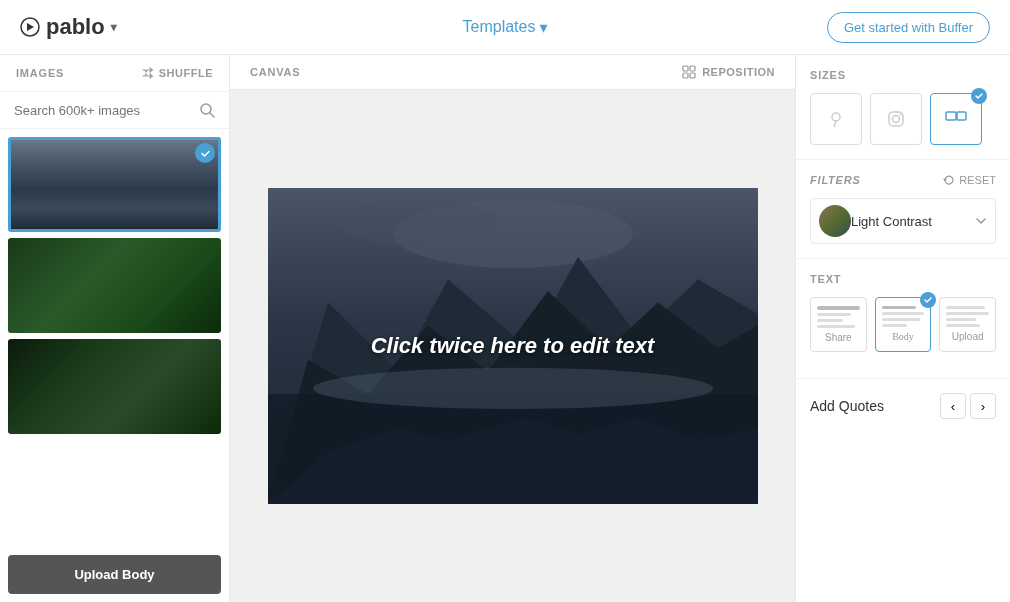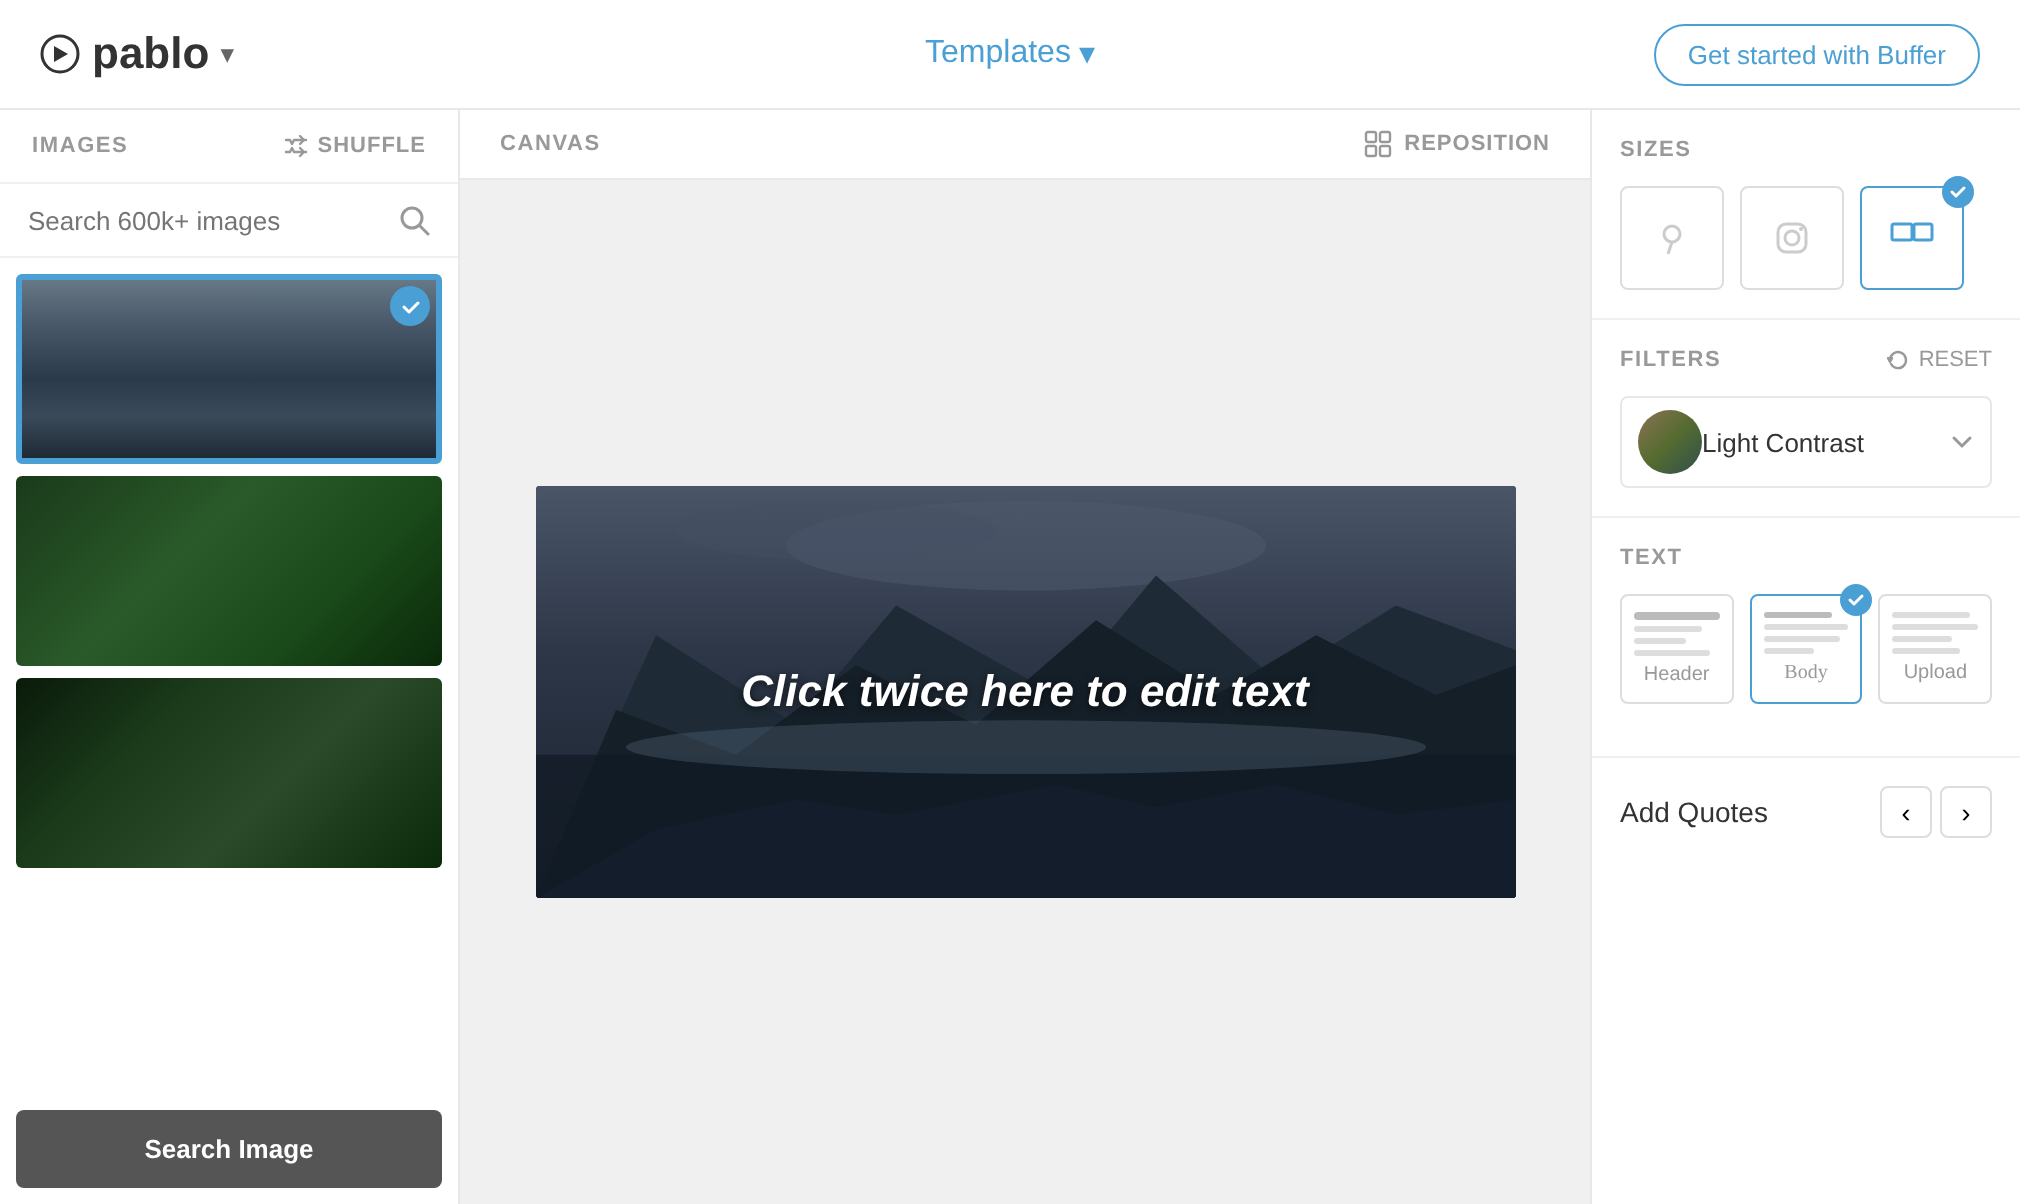--- a/index.html
+++ b/index.html
@@ -43,21 +43,21 @@
       font-size: 13px; font-weight: 600; border-radius: 4px; cursor: pointer; text-align: center;
     }
 
     
     .canvas-area { flex: 1; background: #f0f0f0; display: flex; flex-direction: column; }
     .canvas-toolbar { display: flex; justify-content: space-between; align-items: center; padding: 10px 20px; background: #fff; border-bottom: 1px solid #e8e8e8; }
     .canvas-label { font-size: 11px; font-weight: 700; color: #999; letter-spacing: 0.8px; text-transform: uppercase; }
     .reposition-btn { display: flex; align-items: center; gap: 6px; font-size: 11px; color: #999; cursor: pointer; font-weight: 600; letter-spacing: 0.5px; text-transform: uppercase; }
     .canvas-body { flex: 1; display: flex; align-items: center; justify-content: center; padding: 20px; }
     .canvas-frame {
-      width: 490px; height: 206px; position: relative; overflow: hidden;
+      width: 490px; height: 316px; position: relative; overflow: hidden;
       background: #2a3a4a; border-radius: 2px;
     }
     .canvas-mountains {
       position: absolute; inset: 0;
       background:
         radial-gradient(ellipse at 50% 110%, rgba(60,80,100,0.8) 0%, transparent 60%),
         linear-gradient(180deg, #3a4a5a 0%, #2a3a4a 30%, #1a2530 60%, #2a3540 80%, #1a2530 100%);
     }
     .canvas-text-overlay {
       position: absolute; inset: 0; display: flex; align-items: center; justify-content: center;
@@ -73,21 +73,21 @@
       width: 52px; height: 52px; border: 1.5px solid #ddd; border-radius: 4px;
       display: flex; align-items: center; justify-content: center; cursor: pointer; position: relative;
       background: #fff;
     }
     .size-option.active { border-color: #4a9fd5; background: #fff; }
     .size-selected-badge {
       position: absolute; top: -6px; right: -6px; width: 16px; height: 16px; background: #4a9fd5;
       border-radius: 50%; display: flex; align-items: center; justify-content: center;
     }
     .filters-header { display: flex; justify-content: space-between; align-items: center; margin-bottom: 12px; }
-    .filters-title { font-size: 11px; font-weight: 700; color: #999; letter-spacing: 0.8px; text-transform: uppercase; }
+    .filters-title { font-size: 11px; font-weight: 700; color: #999; letter-spacing: 0.8px; text-transform: uppercase; font-style: italic; }
     .reset-btn { display: flex; align-items: center; gap: 4px; font-size: 11px; color: #999; cursor: pointer; }
     .filter-selector { display: flex; align-items: center; gap: 0; border: 1px solid #e8e8e8; border-radius: 4px; padding: 6px 8px; cursor: pointer; }
     .filter-thumb { width: 32px; height: 32px; border-radius: 50%; overflow: hidden; }
     .filter-thumb-img { width: 100%; height: 100%; background: linear-gradient(135deg, #8B7355 0%, #556B2F 50%, #2F4F4F 100%); }
     .filter-name { font-size: 13px; color: #333; flex: 1; }
     .text-section { padding: 14px; border-bottom: 1px solid #f0f0f0; }
     .text-options-row { display: flex; gap: 8px; margin-bottom: 12px; }
     .text-option {
       flex: 1; border: 1.5px solid #ddd; border-radius: 4px; padding: 8px 6px;
       display: flex; flex-direction: column; align-items: center; cursor: pointer; position: relative;
@@ -162,21 +162,21 @@
       </div>
 
       <div>
         <div class="image-thumb" style="background:linear-gradient(135deg,#1a3a1a 0%,#2a5a2a 40%,#1a4a1a 70%,#0a2a0a 100%);"></div>
       </div>
 
       <div>
         <div class="image-thumb" style="background:linear-gradient(135deg,#0a1a0a 0%,#1a3a1a 30%,#2a4a2a 60%,#0a2a0a 100%);"></div>
       </div>
     </div>
-    <button class="upload-btn">Search Image</button>
+    <button class="upload-btn">Upload Body</button>
   </aside>
 
   <main class="canvas-area">
     <div class="canvas-toolbar">
       <span class="canvas-label">CANVAS</span>
       <div class="reposition-btn">
         <svg width="14" height="14" viewBox="0 0 14 14" fill="none">
           <rect x="1" y="1" width="5" height="5" rx="1" stroke="#999" stroke-width="1.2"></rect>
           <rect x="8" y="1" width="5" height="5" rx="1" stroke="#999" stroke-width="1.2"></rect>
           <rect x="1" y="8" width="5" height="5" rx="1" stroke="#999" stroke-width="1.2"></rect>
@@ -283,21 +283,21 @@
       <div class="panel-section-title">TEXT</div>
       <div class="text-options-row">
 
         <div class="text-option">
           <div class="text-lines">
             <div class="text-line text-line-full" style="height:4px;background:#bbb;"></div>
             <div class="text-line" style="width:80%;background:#ddd;"></div>
             <div class="text-line text-line-short" style="background:#ddd;"></div>
             <div class="text-line" style="width:90%;background:#ddd;"></div>
           </div>
-          <span class="text-option-label">Header</span>
+          <span class="text-option-label">Share</span>
         </div>
 
         <div class="text-option active" style="position:relative;font-family:Liberation Serif, serif;">
           <div class="size-selected-badge" style="top:-6px;right:-6px;">
             <svg width="10" height="10" viewBox="0 0 10 10" fill="none">
                 <path d="M2 5l2 2 4-4" stroke="white" stroke-width="1.5" stroke-linecap="round" stroke-linejoin="round"></path>
               </svg>
           </div>
           <div class="text-lines">
             <div class="text-line" style="width:80%;background:#bbb;"></div>

